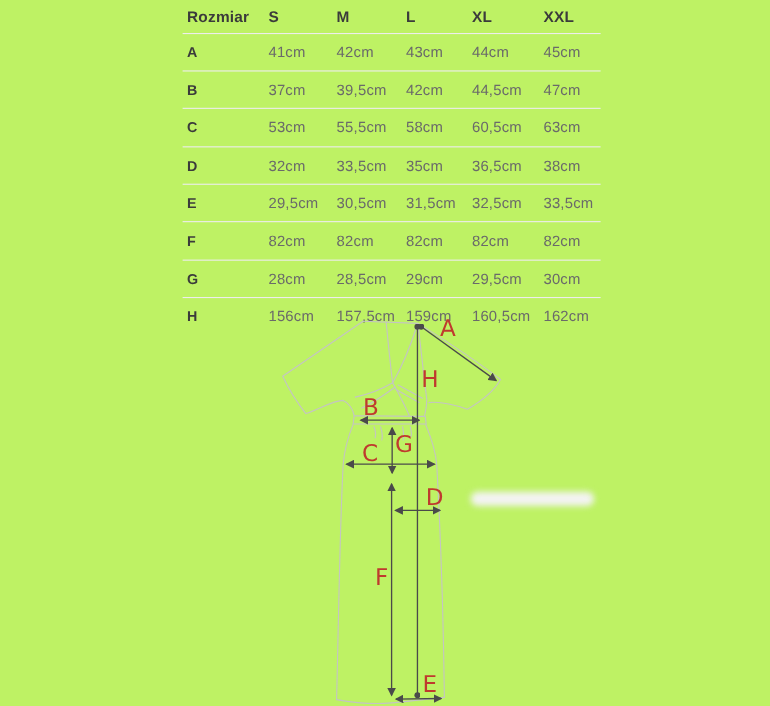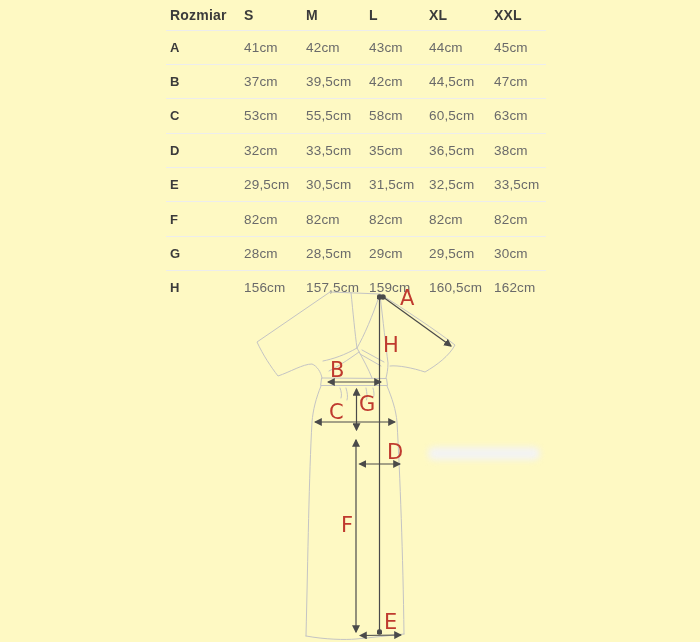--- a/index.html
+++ b/index.html
@@ -1,17 +1,17 @@
 <!DOCTYPE html>
 <html><head>
 <meta charset="utf-8">
 <style>
   html,body{margin:0;padding:0;background:#fff;}
   .stage{
-    position:relative;width:700px;height:642px;background:#fef9c3;overflow:hidden;
+    position:relative;width:700px;height:642px;background:#bef264;overflow:hidden;
     font-family:"Liberation Sans", sans-serif;
   }
   
   .size-table{position:absolute;left:166px;top:0;width:380px;}
   .t-row{display:grid;grid-template-columns:74px 62px 63px 60px 65px 56px;
          align-items:center;height:33.4px;border-bottom:1px solid #ededed;}
   .t-head{height:29.5px;}
   .t-row:last-child{border-bottom:none;}
   .t-cell{padding-left:4px;font-size:13.5px;color:#6a6a6a;letter-spacing:.2px;white-space:nowrap;}
   .t-head .t-cell{font-weight:bold;color:#3b3b3b;font-size:14px;}

